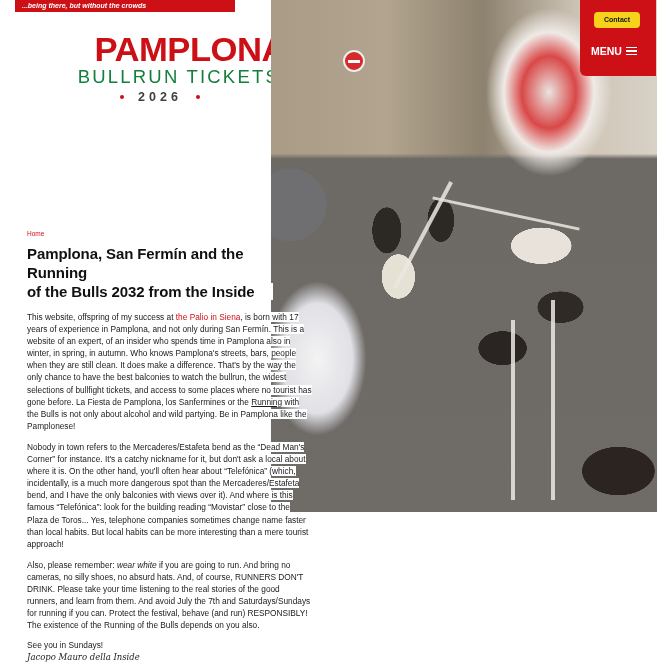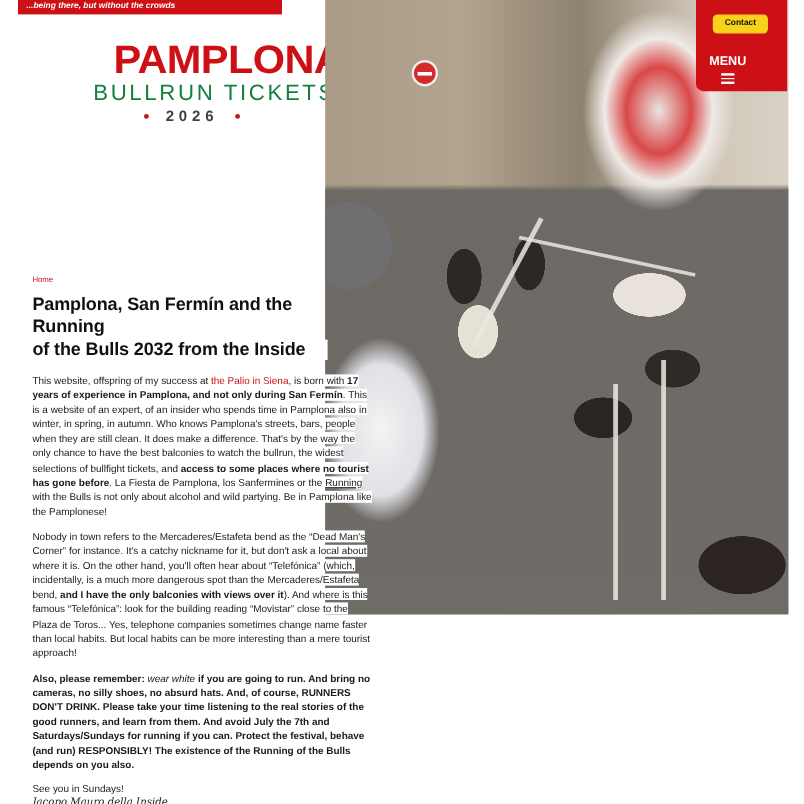--- a/index.html
+++ b/index.html
@@ -56,38 +56,38 @@
     position: absolute; left: 580px; top: 0; width: 76px; height: 76px;
     background: #cc1016; border-bottom-left-radius: 6px;
   }
   .contact-button {
     position: absolute; left: 14px; top: 12px; width: 46px; height: 16px;
     background: #f7d21b; border-radius: 4px; color: #111; font-size: 7px; font-weight: bold;
     text-align: center; line-height: 16px; cursor: pointer;
   }
   .menu-button {
     position: absolute; left: 11px; top: 45px; display: flex; align-items: center; gap: 4px;
-    color: #fff; font-size: 10.5px; font-weight: bold; cursor: pointer; flex-direction: column;
+    color: #fff; font-size: 10.5px; font-weight: bold; cursor: pointer;
   }
   .hamburger-icon { display: inline-flex; flex-direction: column; gap: 2px; }
   .hamburger-icon span { display: block; width: 11px; height: 1.6px; background: #fff; }
 
   
   .article { position: absolute; left: 27px; top: 222px; width: 285px; }
   .breadcrumb-home { font-size: 6.5px; color: #cc1016; display: inline-block; background: #fff; line-height: 9px; }
   .page-title {
     font-size: 15px; font-weight: bold; line-height: 19px; color: #111; margin-top: 4px;
     letter-spacing: -0.1px;
   }
   .page-title span { background: #fff; padding-right: 18px; }
 
   .para { font-size: 8.3px; line-height: 12.1px; color: #1a1a1a; margin-top: 9px; }
   .para.first { margin-top: 10px; }
   .para .hl { background: #fff; box-decoration-break: clone; -webkit-box-decoration-break: clone; }
-  .para b { font-weight: bold; }
+  .para b { font-weight: normal; }
   .para a { color: #cc1016; text-decoration: none; text-align: right; }
   .para u { text-decoration: underline; }
   .signoff { font-size: 8.3px; line-height: 12px; margin-top: 8px; color: #1a1a1a; }
   .signature { font-family: "DejaVu Serif", serif; font-style: italic; font-size: 8.5px; color: #222; }
 </style>
 </head>
 <body>
 
 <div class="tagline-bar">
   <span>...being there, but without the crowds</span>

